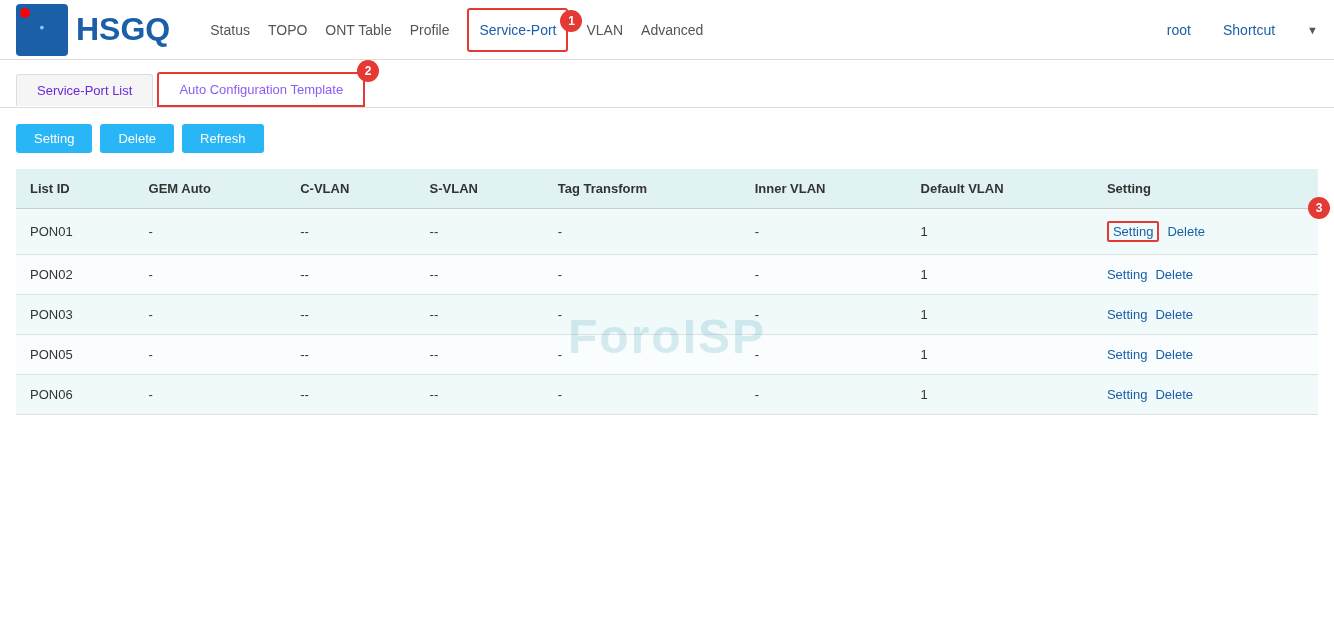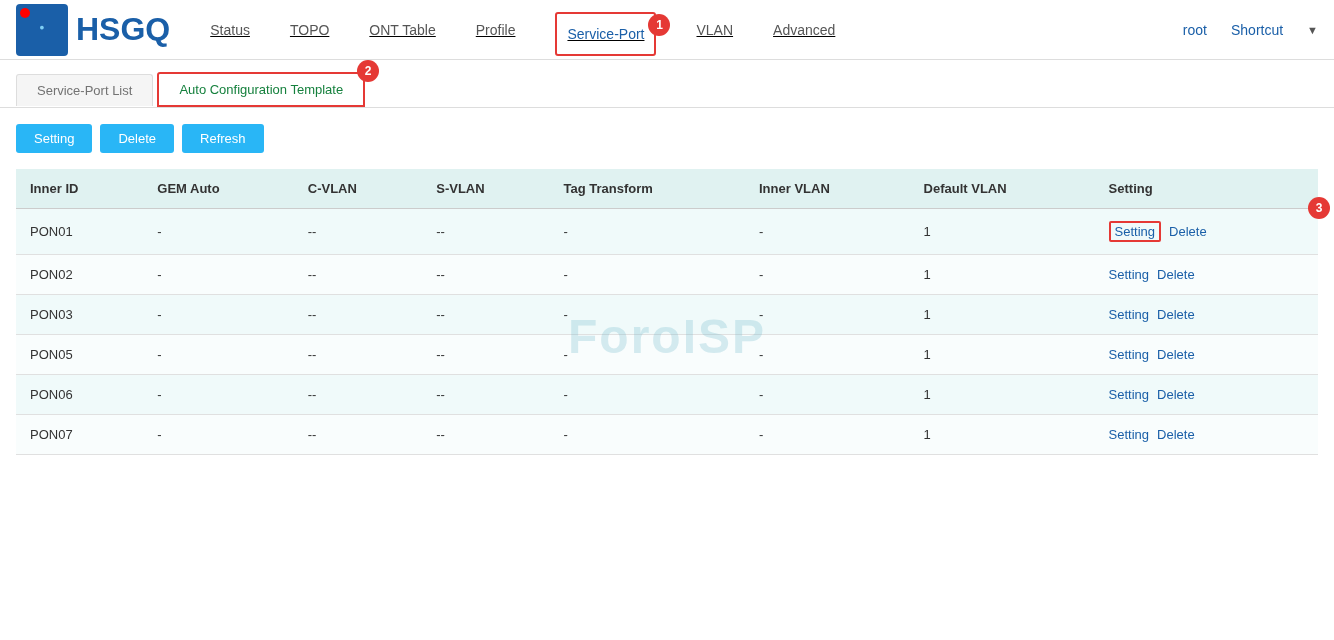--- a/index.html
+++ b/index.html
@@ -44,42 +44,41 @@
       font-weight: bold;
       line-height: 1;
     }
     .logo-text {
       font-size: 32px;
       font-weight: bold;
       color: #1a5fa8;
     }
     .nav {
       display: flex;
-      align-items: flex-end;
+      align-items: center;
       flex: 1;
-      gap: 40px;
-      text-decoration: underline;
+      gap: 18px;
     }
     .nav-item {
       color: #555;
       cursor: pointer;
       padding: 4px 0;
       font-size: 14px;
       text-decoration: none;
       white-space: nowrap;
     }
     .nav-item.active-box {
       border: 2px solid #1a5fa8;
       padding: 2px 8px;
       border-radius: 2px;
     }
     .nav-right {
       display: flex;
       align-items: center;
-      gap: 24px;
+      gap: 32px;
     }
     .nav-right .nav-item { color: #1a5fa8; }
     .dropdown-arrow {
       font-size: 11px;
       color: #555;
     }
 
     
     .badge {
       width: 22px; height: 22px;
@@ -101,21 +100,21 @@
       padding: 12px 16px 0;
       border-bottom: 1px solid #ddd;
       gap: 4px;
       background: #fff;
     }
     .sub-tab {
       padding: 8px 20px;
       border: 1px solid #ddd;
       border-bottom: none;
       cursor: pointer;
-      color: #737373;
+      color: #6d28d9;
       background: #f5f5f5;
       font-size: 13px;
       border-radius: 3px 3px 0 0;
     }
     .sub-tab.active-box {
       border: 2px solid #e53935;
       color: #1a5fa8;
       background: #fff;
     }
 
@@ -245,36 +244,36 @@
   <div class="nav-right">
     <a class="nav-item" style="color:#1a5fa8;">root</a>
     <a class="nav-item" style="color:#1a5fa8;">Shortcut</a>
     <span class="dropdown-arrow">▼</span>
   </div>
 </div>
 
 <div class="sub-tabs">
   <div class="sub-tab">Service-Port List</div>
   <div class="sub-tab-wrapper">
-    <div class="sub-tab active-box" style="border:2px solid #e53935; color:#15803d; background:#fff;">Auto Configuration Template</div>
+    <div class="sub-tab active-box" style="border:2px solid #e53935; color:#8b5cf6; background:#fff;">Auto Configuration Template</div>
     <span class="badge badge-3">2</span>
   </div>
 </div>
 
 <div class="toolbar">
   <button class="btn">Setting</button>
   <button class="btn">Delete</button>
   <button class="btn">Refresh</button>
 </div>
 
 <div class="table-container">
   <table>
     <thead>
       <tr>
-        <th>Inner ID</th>
+        <th>List ID</th>
         <th>GEM Auto</th>
         <th>C-VLAN</th>
         <th>S-VLAN</th>
         <th>Tag Transform</th>
         <th>Inner VLAN</th>
         <th>Default VLAN</th>
         <th>Setting</th>
       </tr>
     </thead>
     <tbody id="table-body">
@@ -321,25 +320,15 @@
         <tr>
           <td>PON06</td>
           <td>-</td>
           <td>--</td>
           <td>--</td>
           <td>-</td>
           <td>-</td>
           <td>1</td>
           <td><span class="action-link">Setting</span><span class="action-link">Delete</span></td>
         </tr>
-        <tr>
-          <td>PON07</td>
-          <td>-</td>
-          <td>--</td>
-          <td>--</td>
-          <td>-</td>
-          <td>-</td>
-          <td>1</td>
-          <td><span class="action-link">Setting</span><span class="action-link">Delete</span></td>
-        </tr>
       </tbody>
   </table>
 </div>
 
 </body></html>

